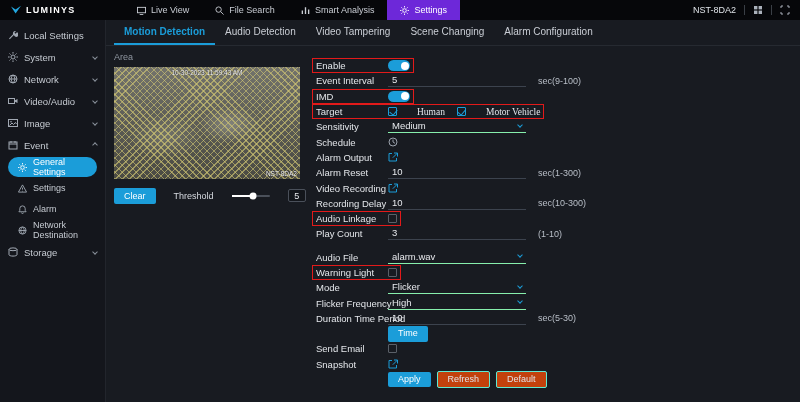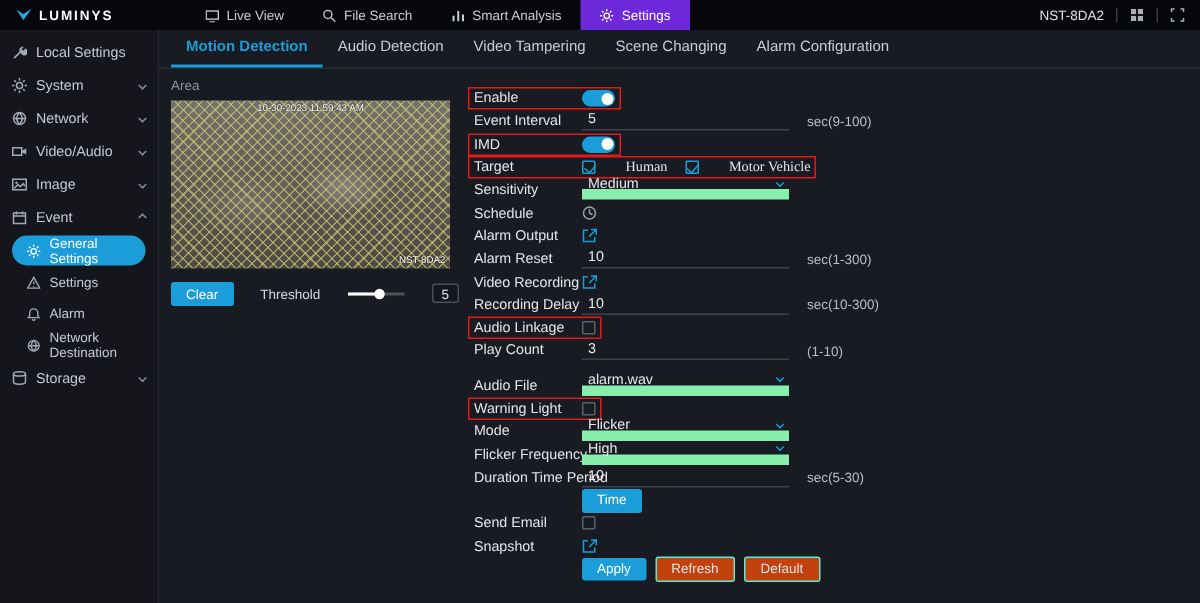--- a/index.html
+++ b/index.html
@@ -66,21 +66,21 @@
 
   
   .form-col{flex:1;padding:12px 0 0 6px;min-width:0;}
   .frow{display:flex;align-items:center;height:15.3px;}
   .wrap{display:inline-flex;align-items:center;border:1.5px solid transparent;padding:0 3px;height:15.3px;}
   .frow.hl .wrap{border-color:#e21a1a;}
   .flabel{width:72px;flex:0 0 72px;font-size:9.5px;color:#e3e6ea;white-space:nowrap;}
   .ctrl{display:flex;align-items:center;}
   .uinput{width:138px;background:transparent;border:none;border-bottom:1px solid #3c434e;color:#e6e8ec;
     font-size:9.5px;padding:0 4px 1px;height:13px;font-family:inherit;}
-  .uselect{width:138px;border-bottom:7px solid #86efac;display:flex;align-items:center;justify-content:space-between;
+  .uselect{width:138px;border-bottom:1px solid #86efac;display:flex;align-items:center;justify-content:space-between;
     height:13px;padding:0 4px 1px;font-size:9.5px;color:#e6e8ec;cursor:pointer;}
   .sel-chev{width:4px;height:4px;border-right:1.2px solid #1b9dd9;border-bottom:1.2px solid #1b9dd9;
     transform:rotate(45deg);margin-bottom:2px;}
   .unit{font-size:9px;color:#b9bfc8;margin-left:8px;white-space:nowrap;}
   .toggle{width:22px;height:11px;border-radius:6px;background:#1b9dd9;position:relative;cursor:pointer;}
   .toggle::after{content:"";position:absolute;right:1.5px;top:1.5px;width:8px;height:8px;border-radius:50%;background:#fff;}
   .cb{width:9px;height:9px;border:1px solid #5a6068;border-radius:1px;position:relative;cursor:pointer;background:transparent;flex:0 0 9px;}
   .cb.checked{border-color:#1b9dd9;}
   .cb.checked::after{content:"";position:absolute;left:1.5px;top:0px;width:4px;height:6px;
     border-right:1.5px solid #1b9dd9;border-bottom:1.5px solid #1b9dd9;transform:rotate(40deg);}

